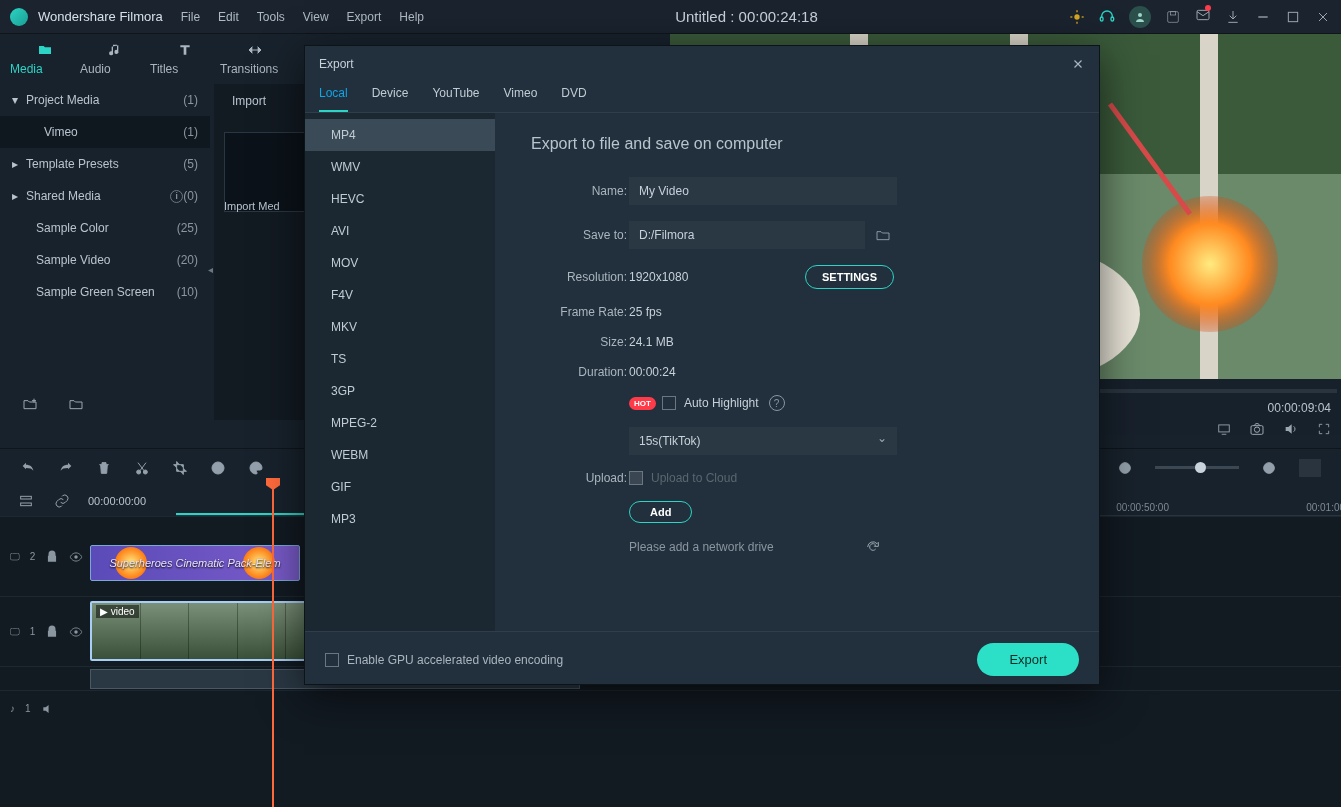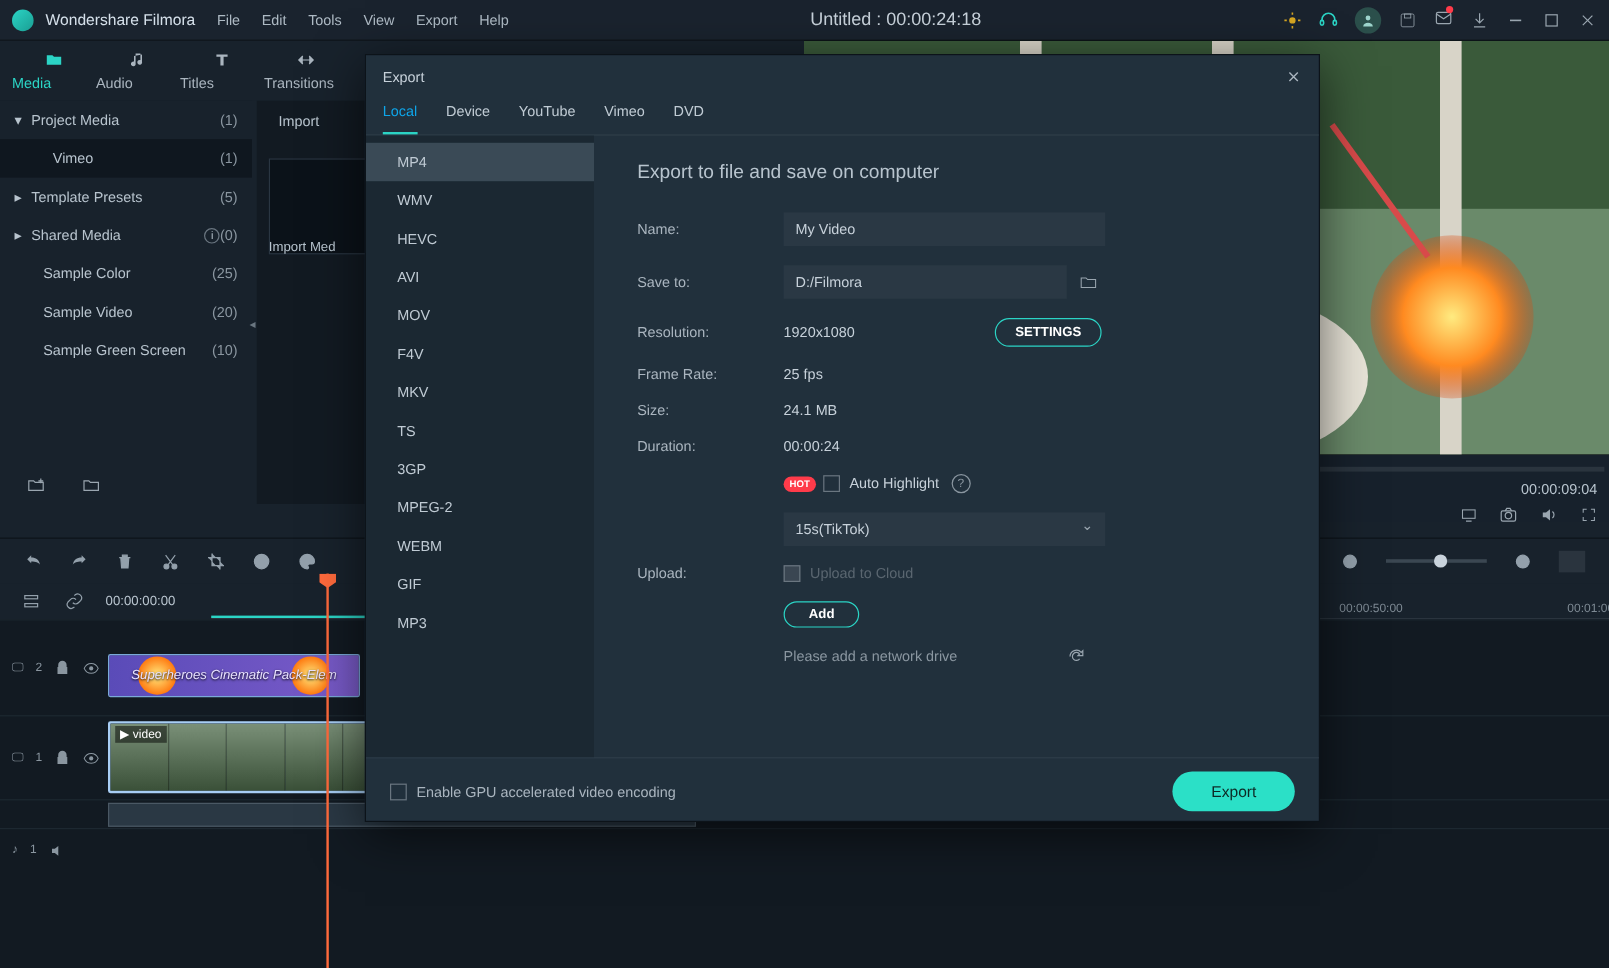--- a/index.html
+++ b/index.html
@@ -86,21 +86,21 @@
 .dlg-tabs { display:flex; gap:24px; padding: 4px 14px 0; border-bottom:1px solid #2f3e4a; font-size:12px;}
 .dlg-tab { padding-bottom:10px; cursor:pointer; color:#c0cbd4;}
 .dlg-tab.active { color:#0ea5e9; border-bottom:2px solid #2bd4c5;}
 .dlg-body { display:flex; height: calc(100% - 120px);}
 .fmtlist { width:190px; background:#1b2832; padding-top:6px;}
 .fmt { height:32px; display:flex; align-items:center; padding-left:26px; font-size:12px; cursor:pointer; color:#c0cbd4;}
 .fmt.active { background:#3a4a56;}
 .dlg-form { flex:1; padding: 22px 18px 0 36px;}
 .form-hint { font-size:16px; color:#b8c4ce; margin-bottom:24px;}
 .frow { display:flex; align-items:center; margin-bottom:16px; font-size:12px;}
-.flabel { width:96px; text-align:left; margin-right:26px; color:#aab5bf;}
+.flabel { width:96px; text-align:right; margin-right:2px; color:#aab5bf;}
 .fval { color:#c7d1da;}
 .finput { background:#2a3844; border:none; height:28px; padding:0 10px; color:#c7d1da; font-size:12px; width:268px;}
 .fsel { background:#2a3844; border:none; height:28px; padding:0 10px; color:#c7d1da; font-size:12px; width:268px; appearance:none; position:relative;}
 .sel-wrap { position:relative; display:inline-block;}
 .sel-wrap::after { content:'⌄'; position:absolute; right:10px; top:4px; color:#9aa6b0; pointer-events:none;}
 .btn-outline { border:1.5px solid #2bd4c5; border-radius:14px; color:#fff; background:transparent; padding:5px 16px; font-size:11px; font-weight:bold; cursor:pointer;}
 .btn-outline.sm { padding:4px 20px; font-weight:bold;}
 .hot-badge { background:#ff3b4a; color:#fff; font-size:8px; font-weight:bold; padding:2px 5px; border-radius:8px; margin-right:6px;}
 .chk { width:14px; height:14px; border:1px solid #6a7680; margin-right:8px; display:inline-block; vertical-align:middle;}
 .help-icon { display:inline-flex; width:16px; height:16px; border:1px solid #8a96a0; border-radius:50%; align-items:center; justify-content:center; font-size:10px; margin-left:10px; color:#8a96a0;}

